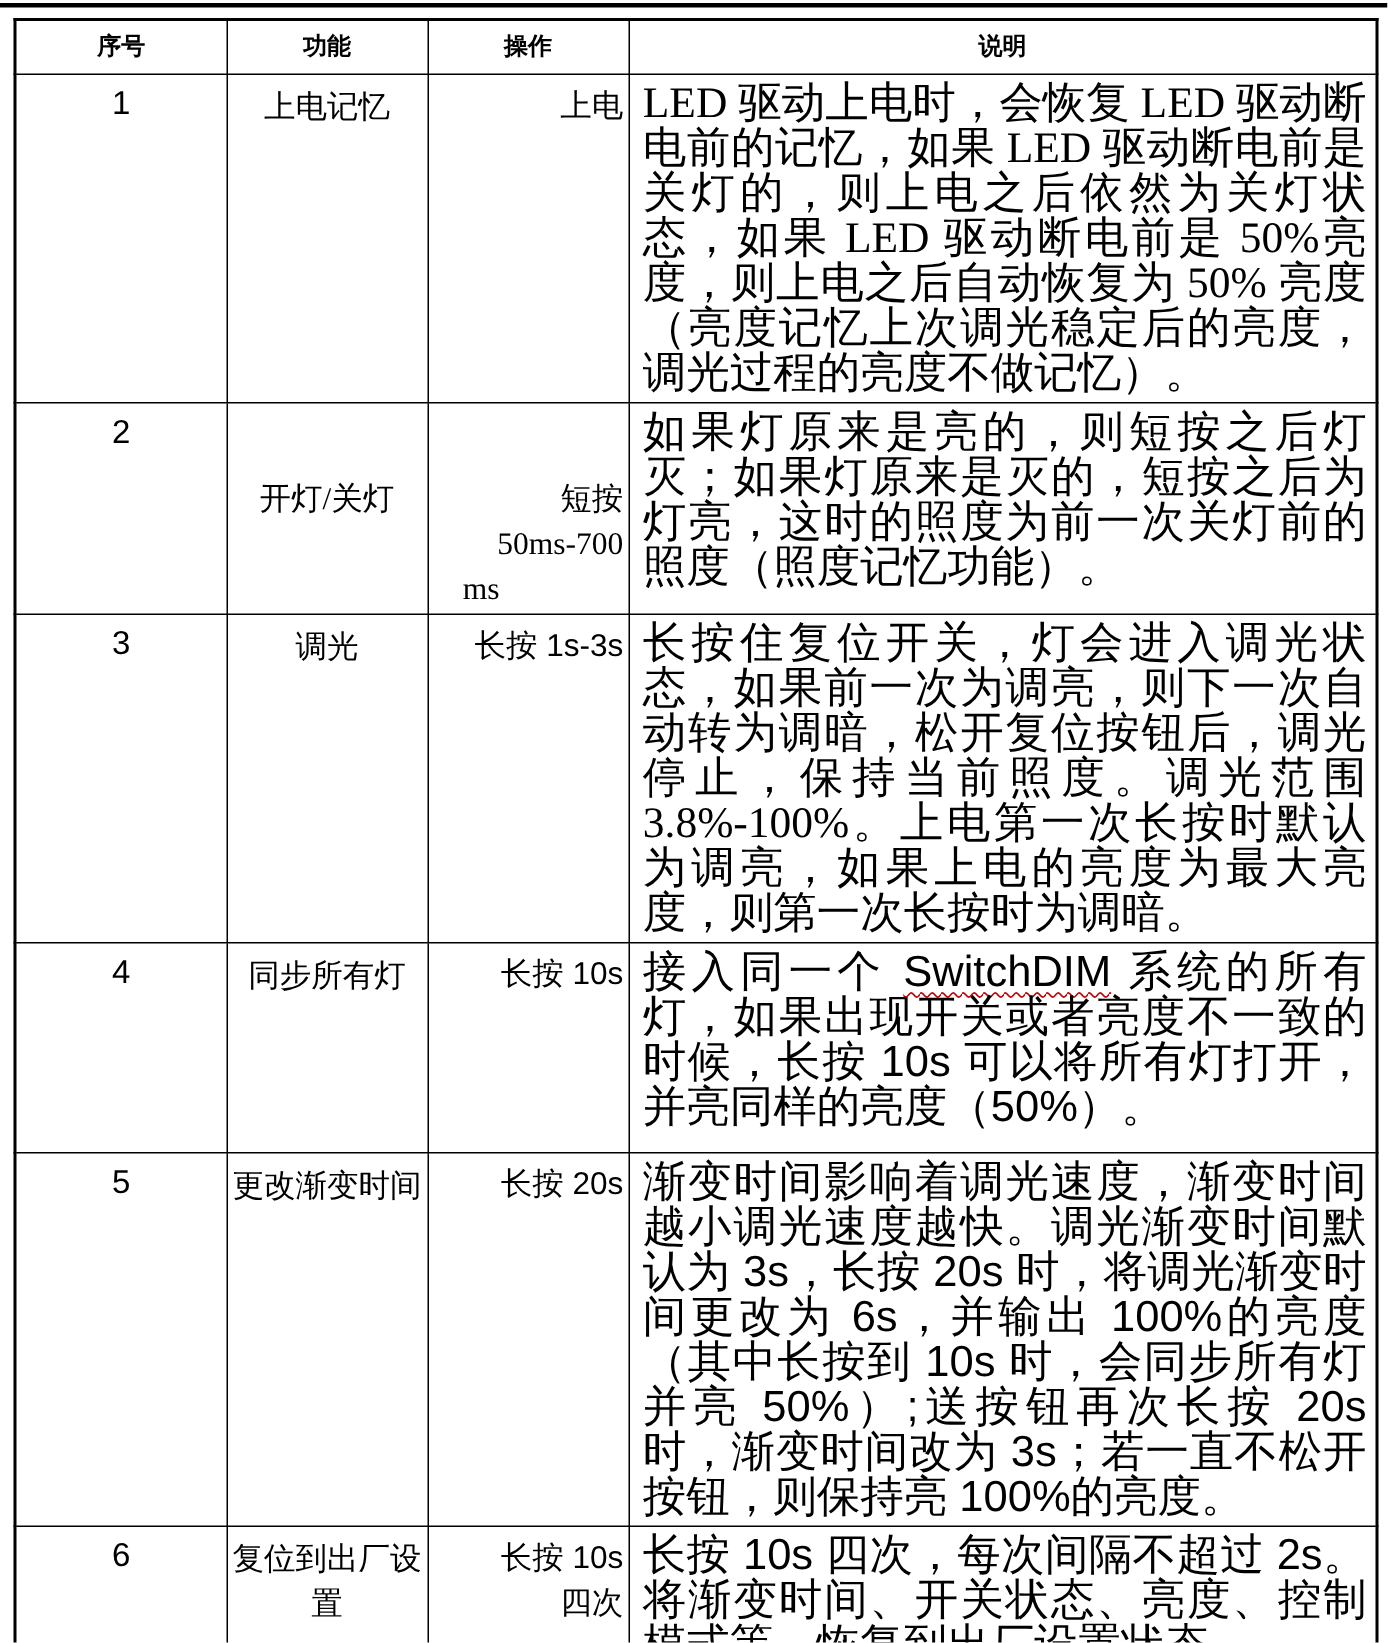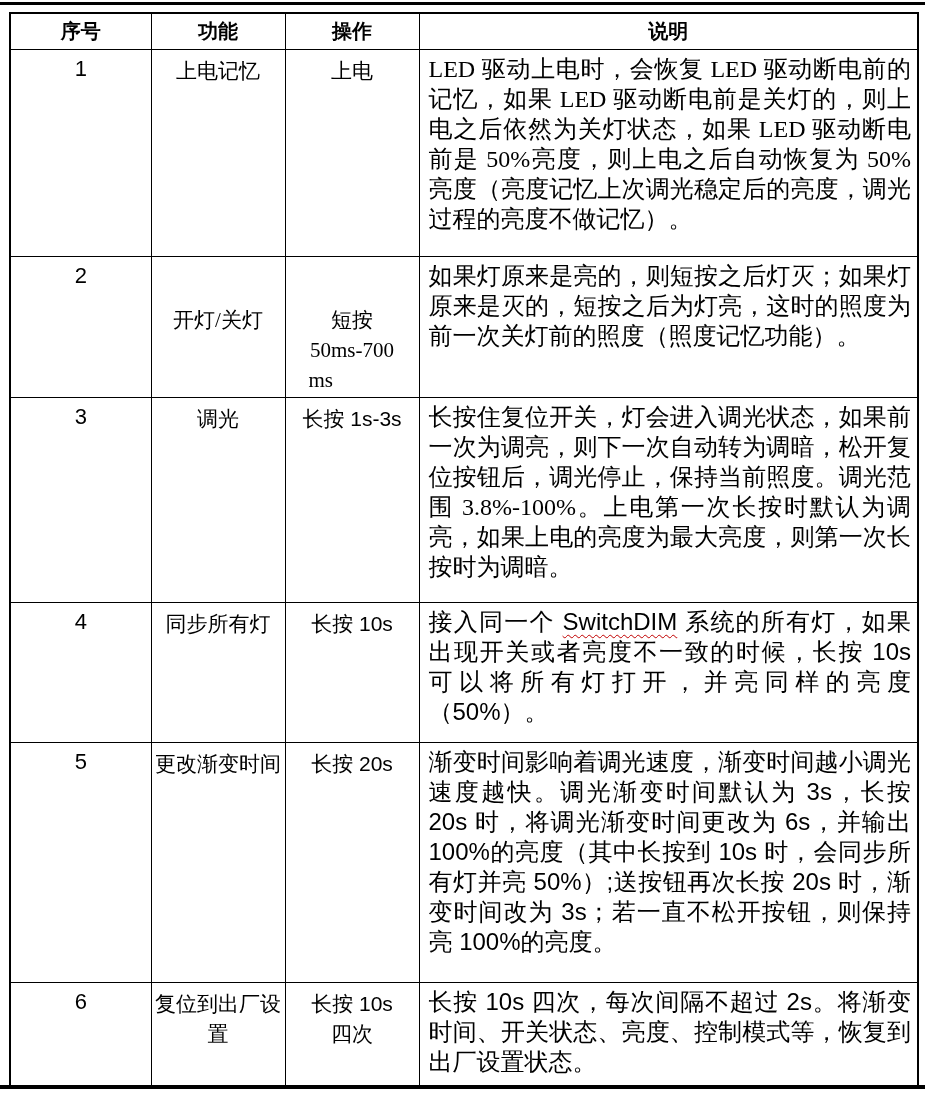--- a/index.html
+++ b/index.html
@@ -25,43 +25,43 @@
     padding:2px 3px;
     overflow:hidden;
   }
   col.c-num{width:141px;}
   col.c-func{width:134px;}
   col.c-op{width:134px;}
   col.c-desc{width:499px;}
 
   thead tr{height:36px;}
   th{
-    font-size:20px;font-weight:bold;text-align:center;
+    font-size:16px;font-weight:bold;text-align:center;
     line-height:31px;padding-top:2px;
   }
   tbody tr:nth-child(1){height:207px;}
   tbody tr:nth-child(2){height:140px;}
   tbody tr:nth-child(3){height:205px;}
   tbody tr:nth-child(4){height:140px;}
   tbody tr:nth-child(5){height:240px;}
   tbody tr:nth-child(6){height:103px;}
 
   .f-serif{font-family:"Liberation Serif","DejaVu Serif",serif;}
   .f-sans{font-family:"Liberation Sans","DejaVu Sans",serif;}
 
   td.num{font-size:22px;text-align:center;padding-top:5px;line-height:28px;}
   td.func{font-size:21px;text-align:center;padding-top:6px;line-height:30px;margin-left:36px;}
   td.op{font-size:21px;text-align:center;padding-top:6px;line-height:30px;}
   td.pt-big{padding-top:48px;font-family:Liberation Serif, serif;}
   td.pt-mid{}
-  .op-line{text-align:center;}
+  .op-line{text-align:right;}
   .op-line-left{text-align:left;padding-left:6px;margin-left:14px;}
 
   td.desc{
-    font-size:24px;line-height:30px;
+    font-size:29px;line-height:30px;
     text-align:justify;
     padding:4px 6px 4px 9px;
   }
   .squiggle{
     text-decoration:underline wavy #c00000;
     text-decoration-thickness:1px;
     text-underline-offset:4px;
   }
 </style>
 </head>

